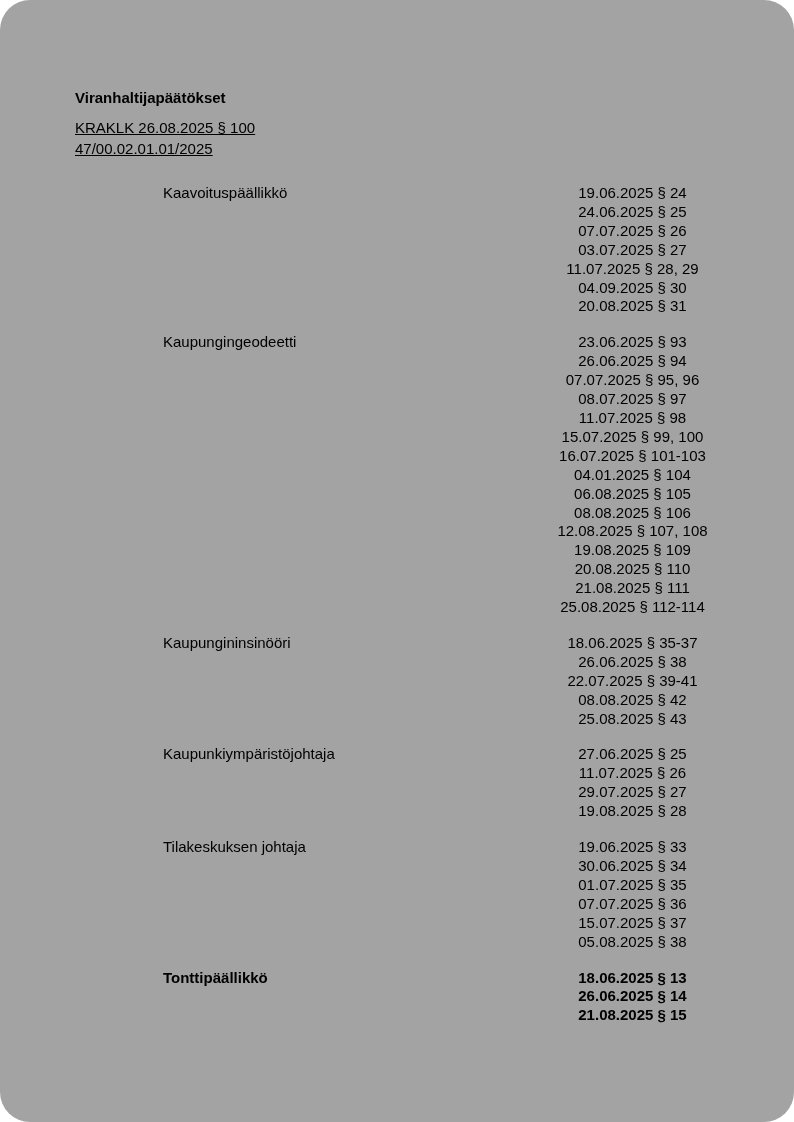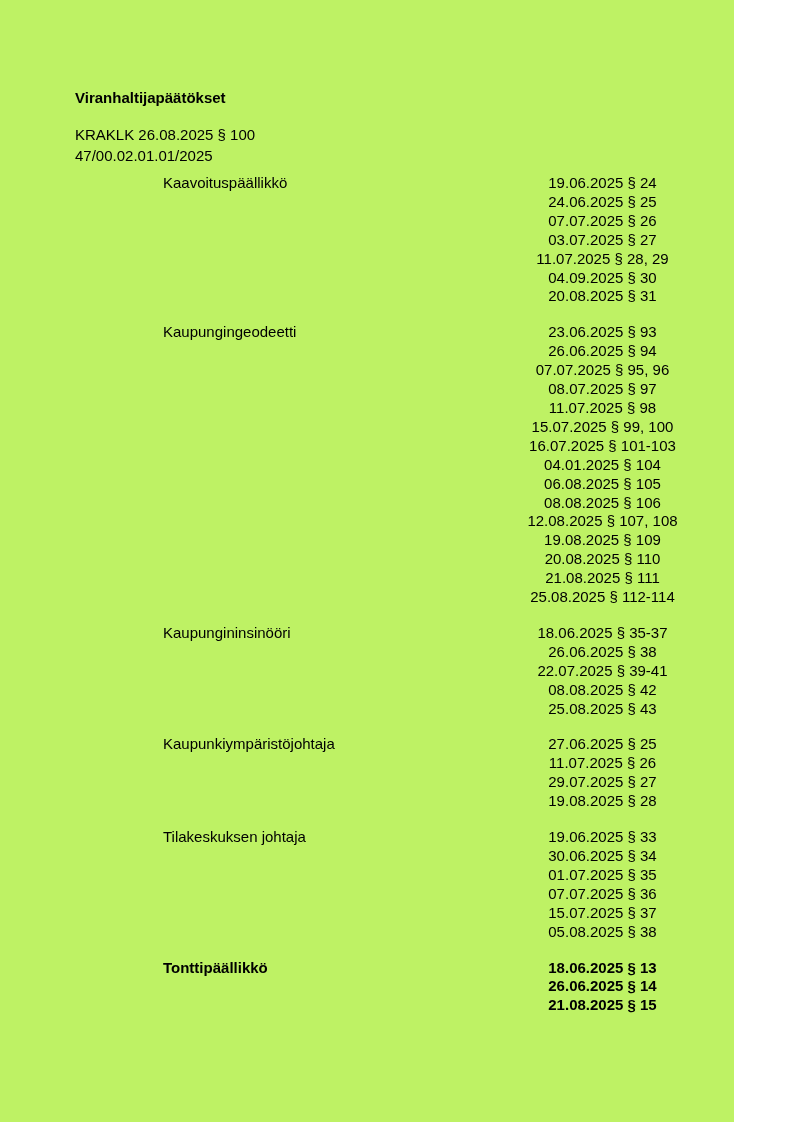--- a/index.html
+++ b/index.html
@@ -1,44 +1,46 @@
 <!DOCTYPE html>
 <html><head>
 <meta charset="utf-8">
 <style>
   * { margin: 0; padding: 0; box-sizing: border-box; }
   html, body { background: #ffffff; }
   .page {
     position: relative;
-    width: 734px;
+    width: 794px;
     height: 1122px;
-    background: #bef264;
+    background: #a3a3a3;
     color: #000000;
     font-family: "Liberation Sans", sans-serif;
     font-size: 15px;
     overflow: hidden;
+    border-radius: 30px;
   }
   .content {
     position: absolute;
     left: 75px;
     top: 89px;
     right: 40px;
   }
   .title {
     font-size: 15px;
     font-weight: 700;
     line-height: 18px;
   }
   .ref-block {
-    margin-top: 17px;
+    margin-top: 10px;
     line-height: 21px;
+    text-decoration: underline;
   }
   .sections {
     margin-left: 88px;
-    margin-top: 8px;
+    margin-top: 25px;
   }
   .section {
     display: flex;
     align-items: flex-start;
     line-height: 18.9px;
     margin-bottom: 17px;
   }
   .section:last-child { margin-bottom: 0; font-weight: bold; }
   .role {
     flex: 0 0 348px;

